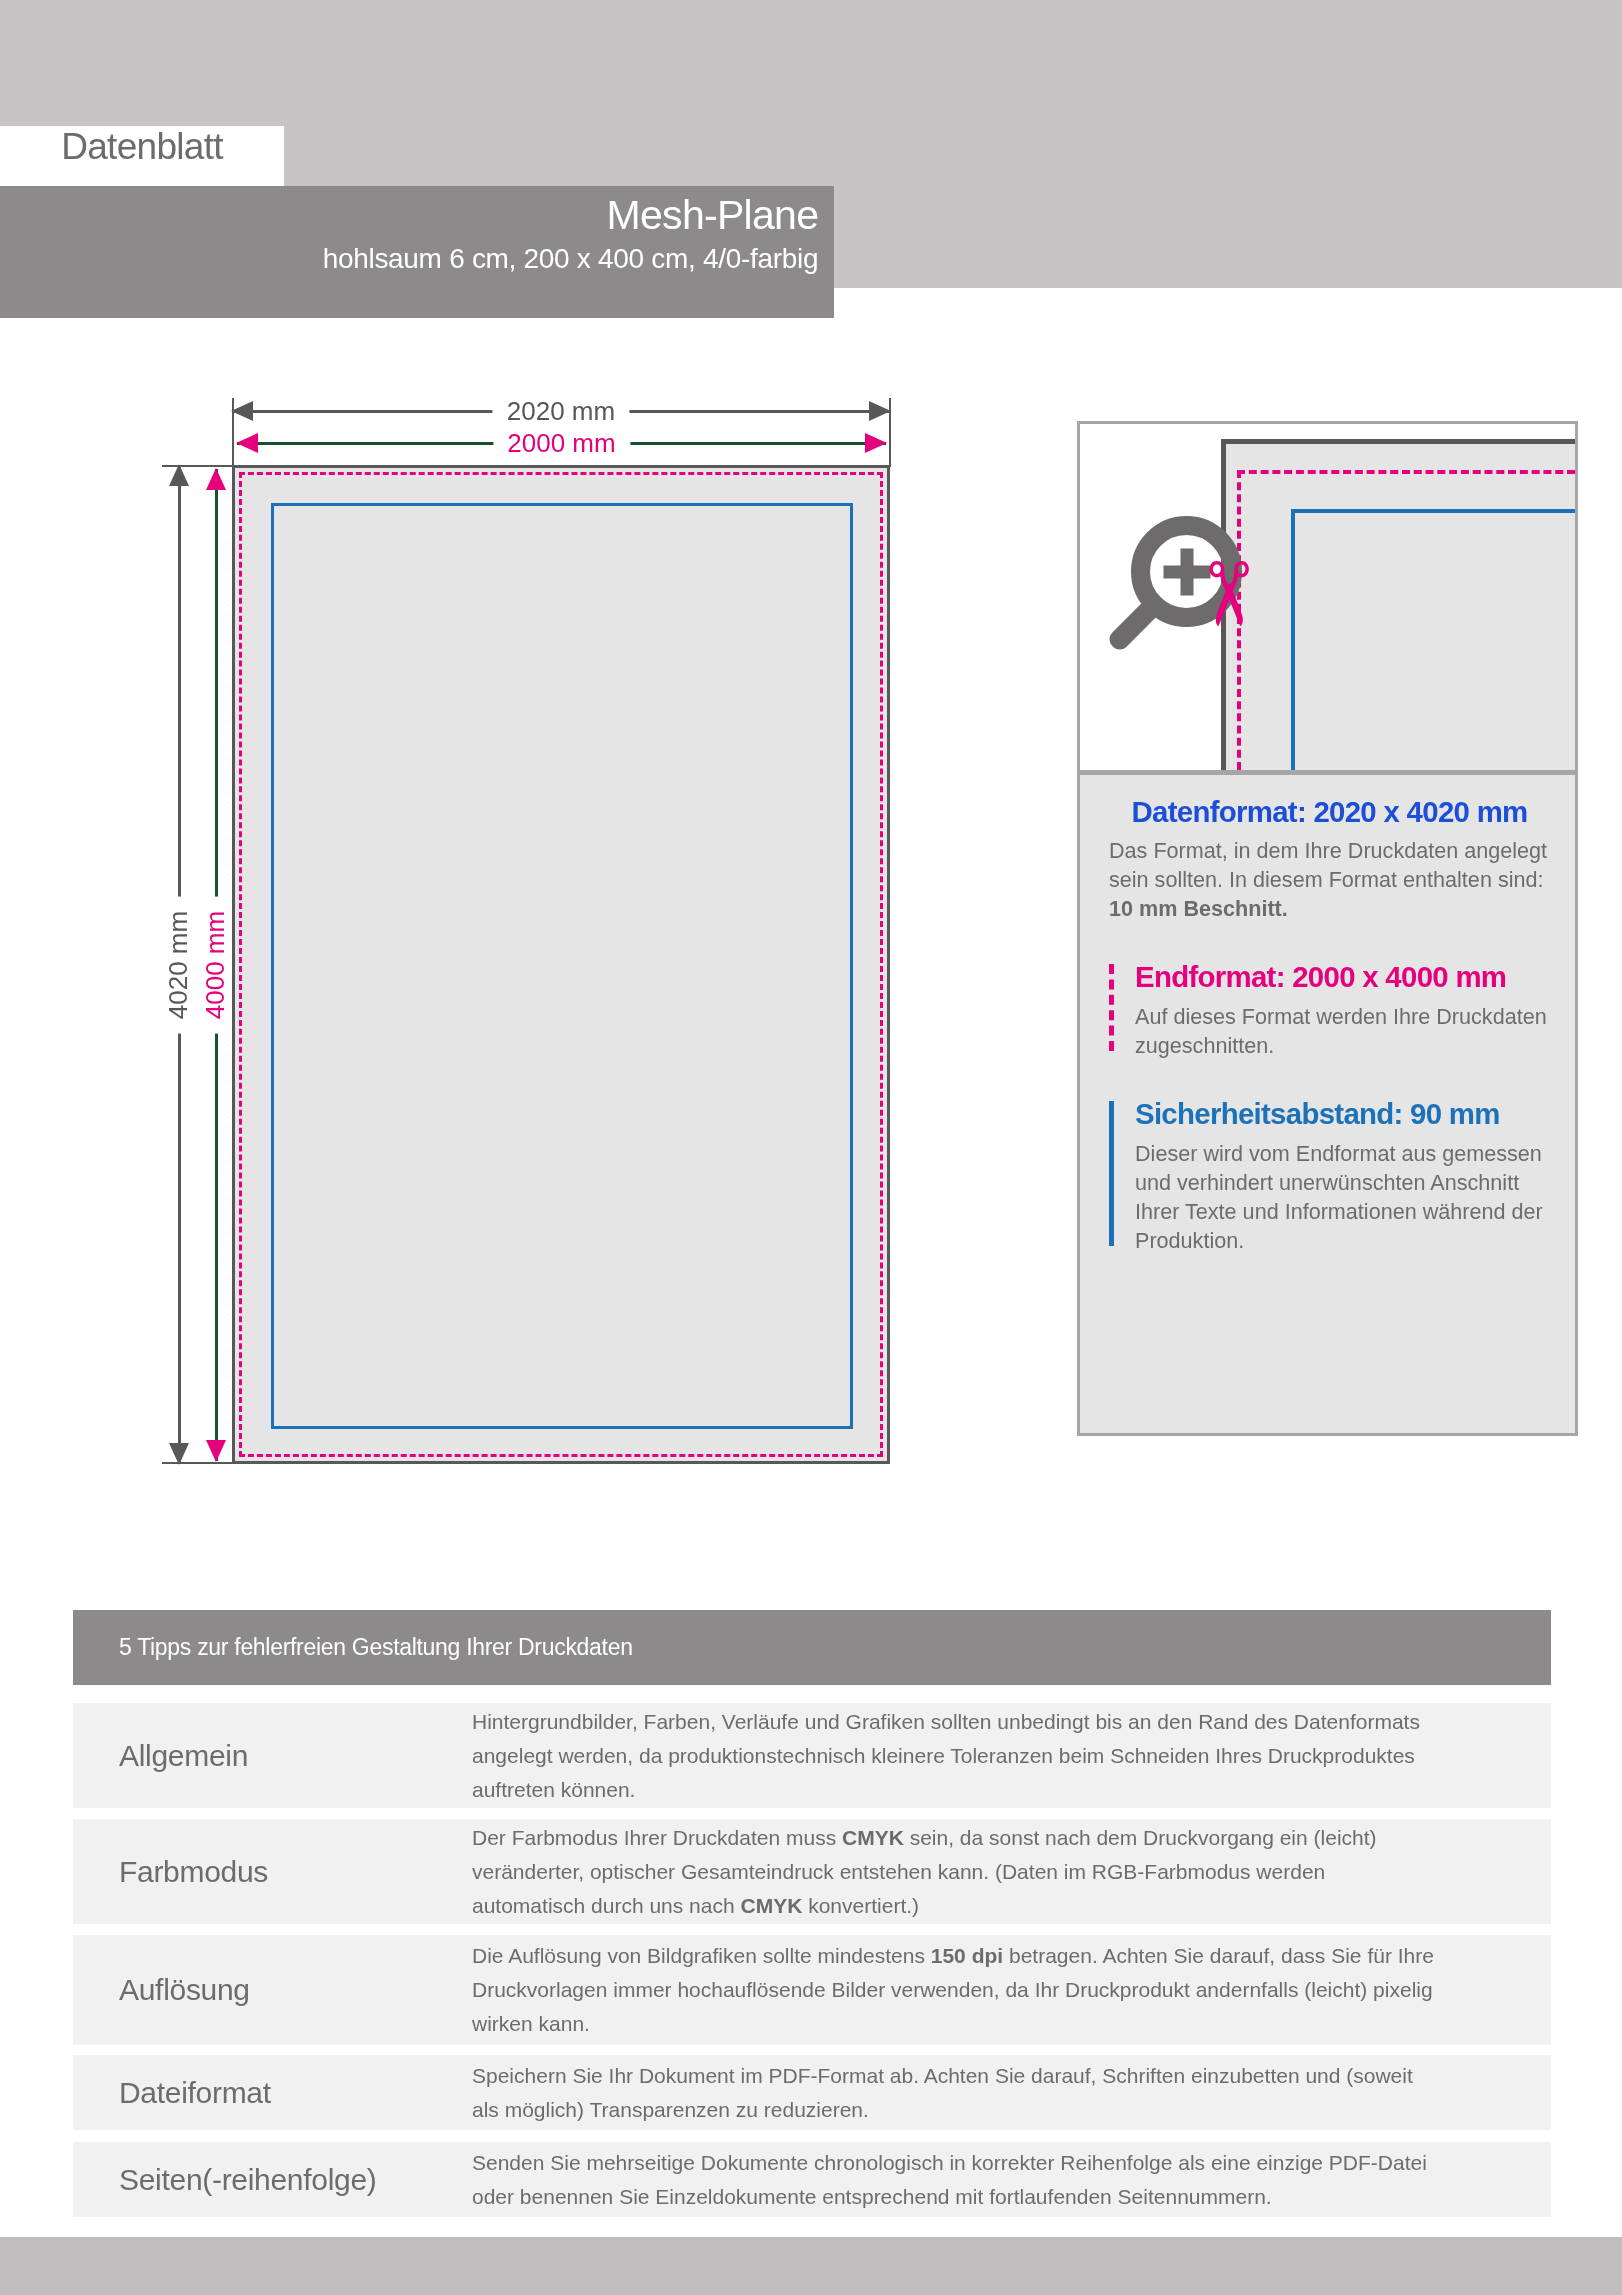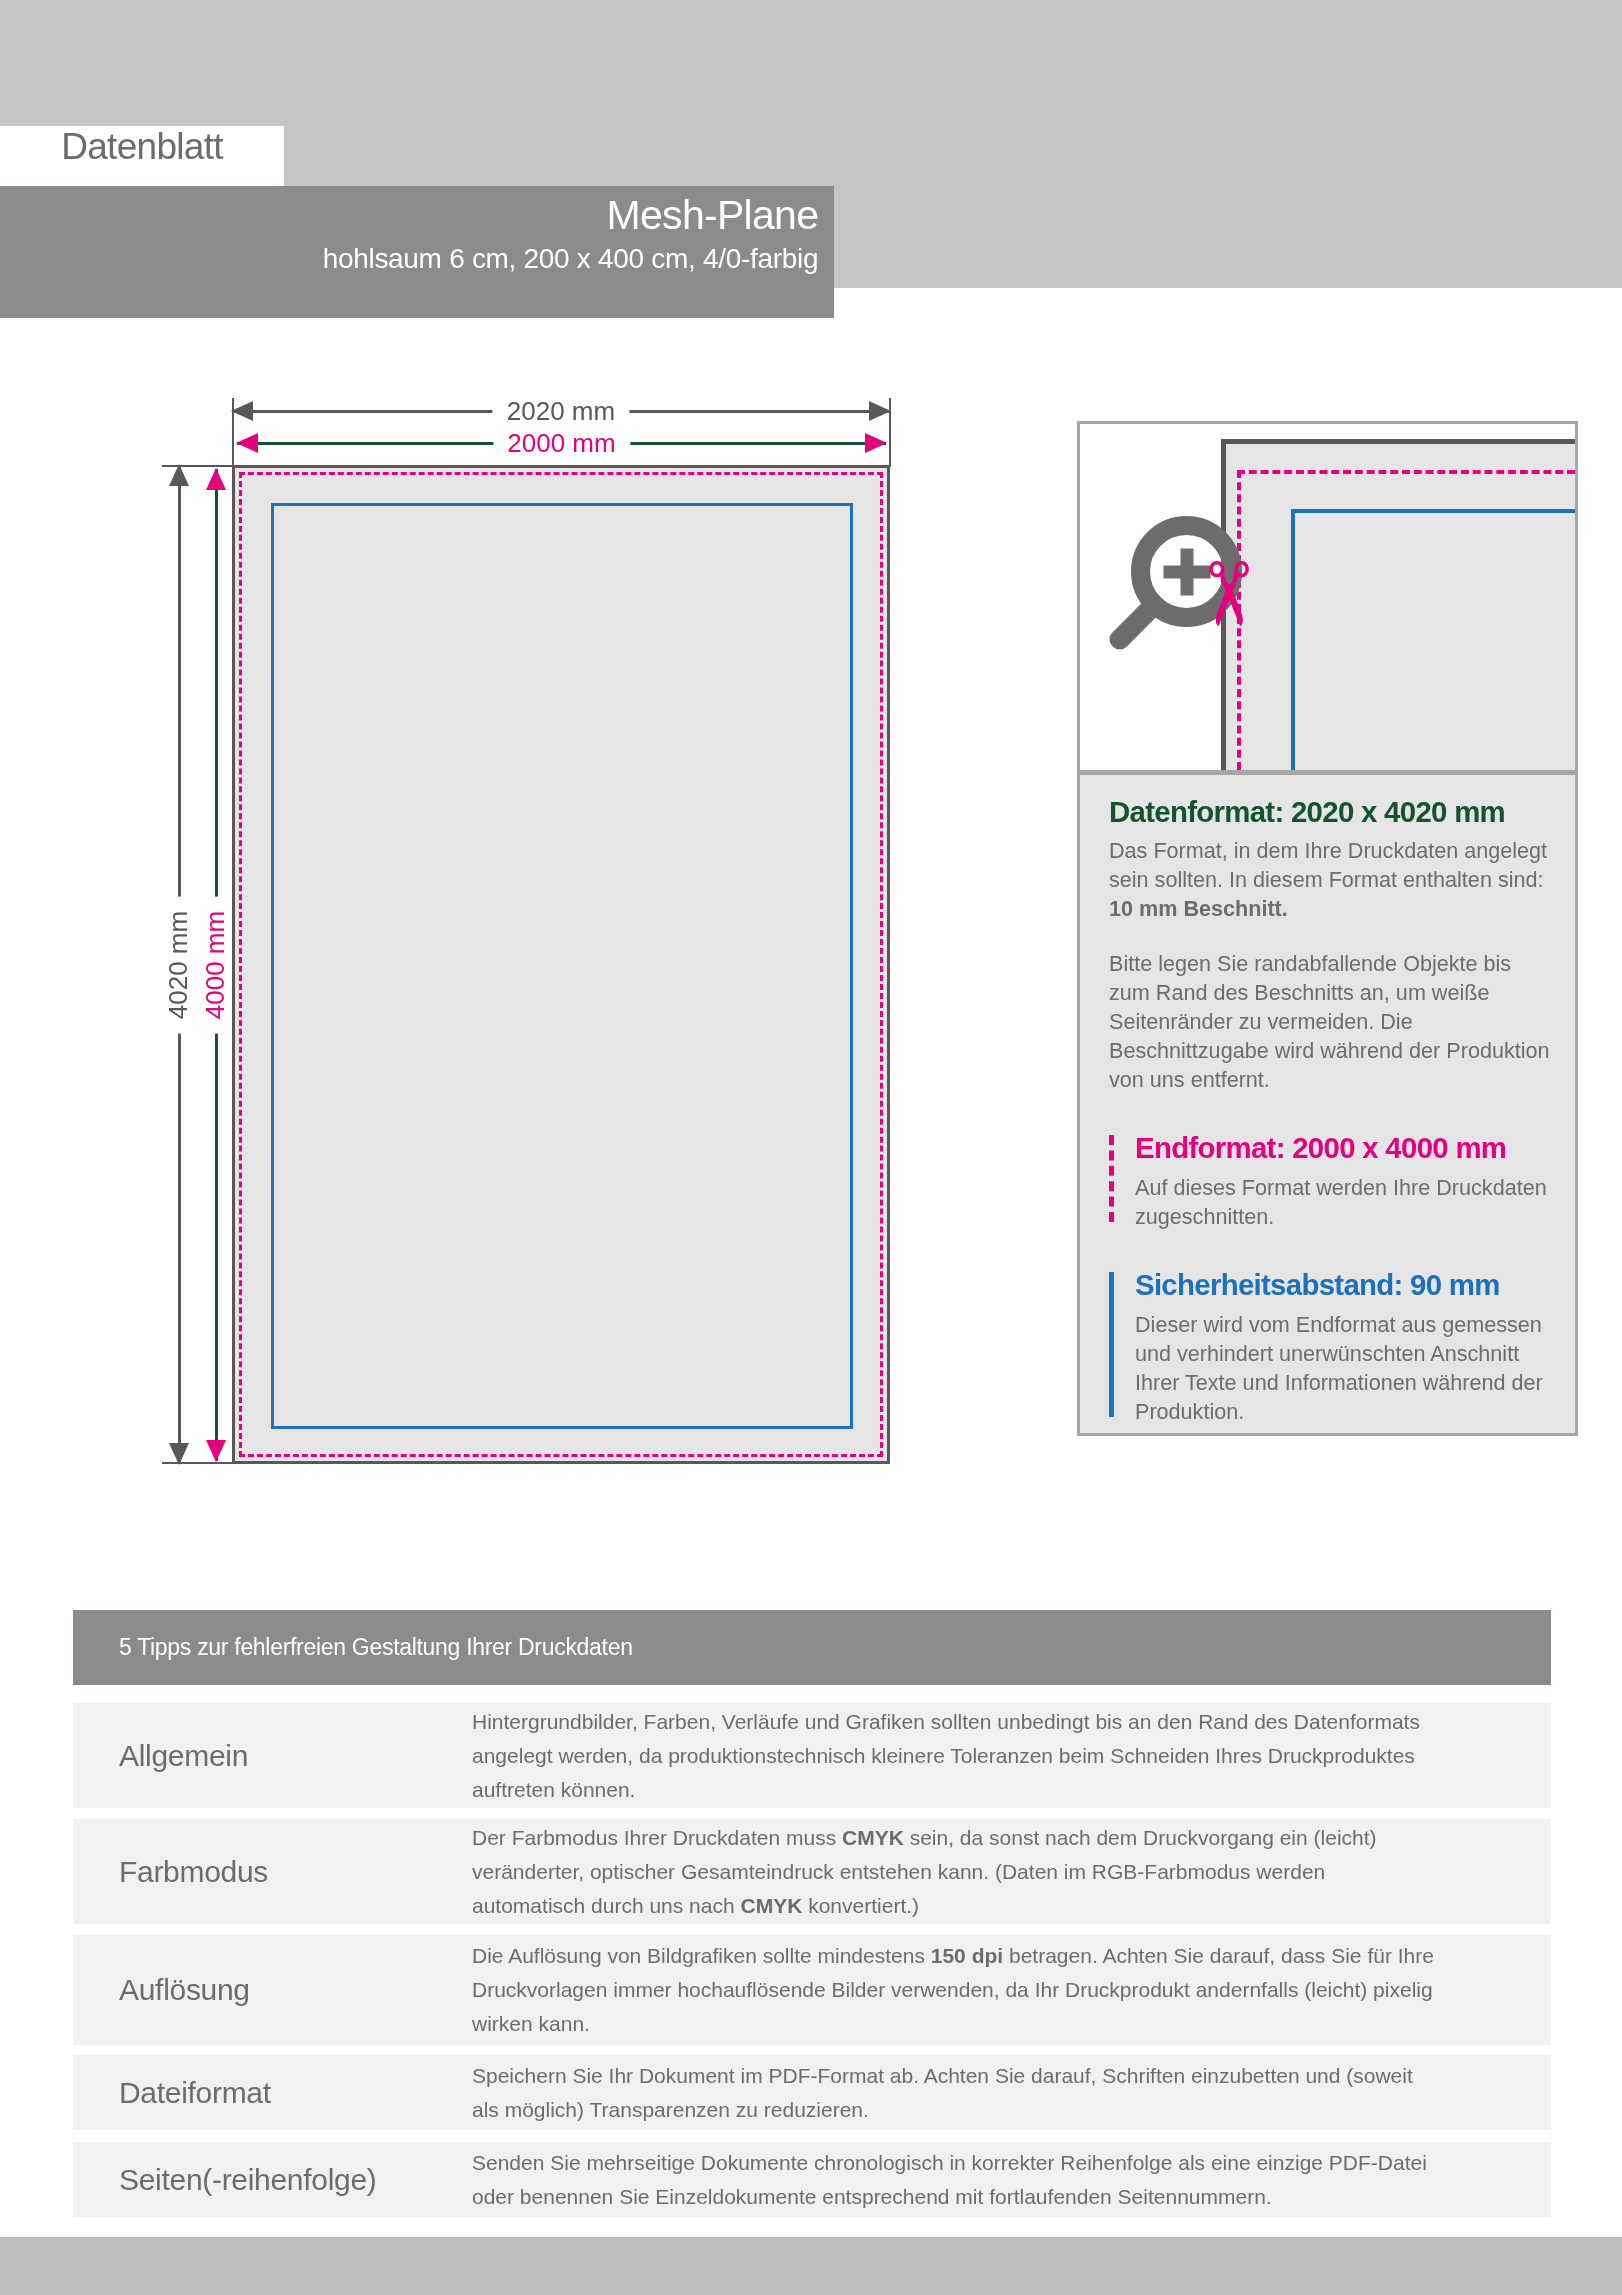--- a/index.html
+++ b/index.html
@@ -79,21 +79,21 @@
 
   
   .info-panel{
     position:absolute;left:1077px;top:772px;width:501px;height:664px;
     box-sizing:border-box;border:3.3px solid #a7a5a6;background:#e6e5e5;
     padding:19.6px 25px 0 29px;
   }
   .sec{position:relative;}
   .sec h3{margin:0 0 7.9px 0;font-size:29.4px;font-weight:700;letter-spacing:-0.7px;line-height:34px;}
   .sec p{margin:0 0 26px 0;font-size:21.6px;line-height:29px;color:#6d6b6c;}
-  .t-gray{color:#14532d;}
+  .t-gray{color:#1d4ed8;text-align:center;}
   .t-magenta{color:#e5007d;}
   .t-blue{color:#1d71b8;}
   .sec.barred{padding-left:26px;margin-top:37px;}
   .side-bar{position:absolute;left:0;top:3.9px;bottom:9.2px;width:0;}
   .side-bar.dashed{border-left:5.9px dashed #e5007d;}
   .side-bar.solid{border-left:5.9px solid #1d71b8;}
   .b{font-weight:700;}
 
   
   .tips-band{
@@ -168,21 +168,20 @@
       <span class="mag-bar-v"></span>
     </div>
     <div class="mag-handle"></div>
     <span class="scissors">✂</span>
   </div>
 
   <div class="info-panel">
     <div class="sec">
       <h3 class="t-gray">Datenformat: 2020 x 4020 mm</h3>
       <p><span>Das Format, in dem Ihre Druckdaten angelegt sein sollten. In diesem Format enthalten sind: </span><span class="b">10 mm Beschnitt.</span></p>
-      <p>Bitte legen Sie randabfallende Objekte bis zum Rand des Beschnitts an, um weiße Seitenränder zu vermeiden. Die Beschnittzugabe wird während der Produktion von uns entfernt.</p>
     </div>
     <div class="sec barred">
       <span class="side-bar dashed"></span>
       <h3 class="t-magenta">Endformat: 2000 x 4000 mm</h3>
       <p>Auf dieses Format werden Ihre Druckdaten zugeschnitten.</p>
     </div>
     <div class="sec barred">
       <span class="side-bar solid"></span>
       <h3 class="t-blue">Sicherheitsabstand: 90 mm</h3>
       <p>Dieser wird vom Endformat aus gemessen und verhindert unerwünschten Anschnitt Ihrer Texte und Informationen während der Produktion.</p>

